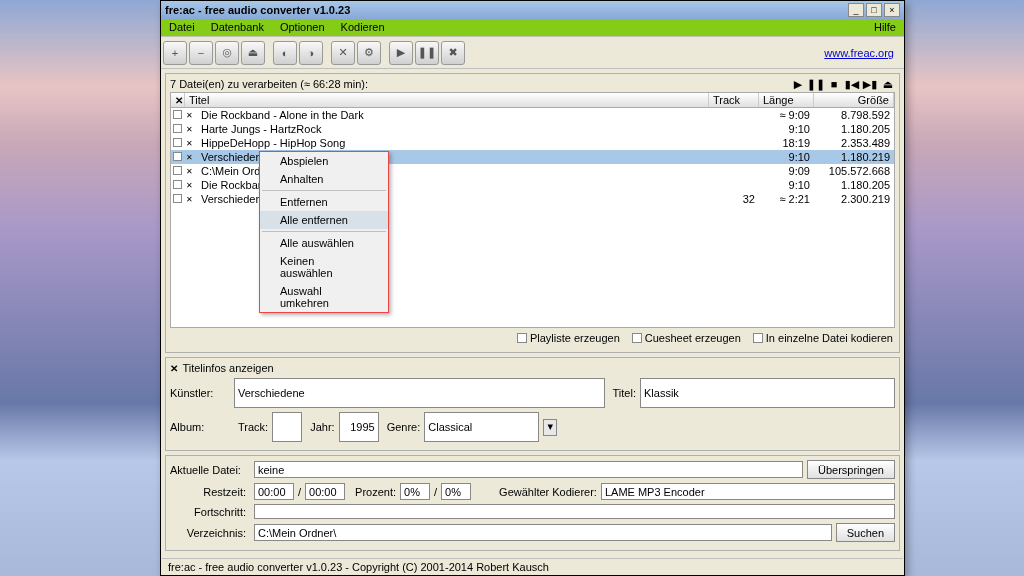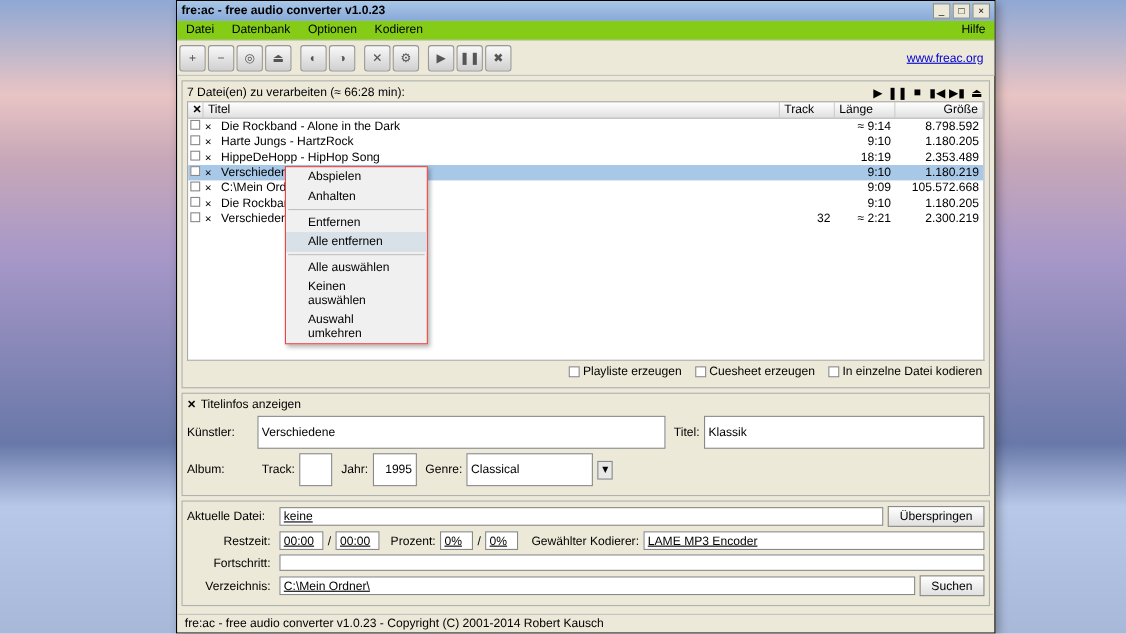--- a/index.html
+++ b/index.html
@@ -191,21 +191,20 @@
   font-family: inherit;
 }
 .readonly-field {
   background: #fff;
   border: 1px solid #888;
   height: 17px;
   padding: 1px 3px;
   font-size: 11px;
   display: flex;
   align-items: center;
-  text-decoration: underline;
 }
 .btn {
   background: linear-gradient(180deg, #fff, #e0e0e0);
   border: 1px solid #888;
   height: 19px;
   padding: 0 10px;
   font-size: 11px;
   font-family: inherit;
   cursor: pointer;
 }
@@ -295,21 +294,21 @@
         <div class="lh-cell lh-size">Größe</div>
       </div>
 
       <div class="list-body" id="list-body">
 
         <div class="list-row">
             <div class="lr-checkbox"><span class="lr-chk"></span></div>
             <div class="lr-close"><span class="lr-x">✕</span></div>
             <div class="lr-title">Die Rockband - Alone in the Dark</div>
             <div class="lr-track"></div>
-            <div class="lr-length">≈ 9:14</div>
+            <div class="lr-length">≈ 9:09</div>
             <div class="lr-size">8.798.592</div>
           </div>
           <div class="list-row">
             <div class="lr-checkbox"><span class="lr-chk"></span></div>
             <div class="lr-close"><span class="lr-x">✕</span></div>
             <div class="lr-title">Harte Jungs - HartzRock</div>
             <div class="lr-track"></div>
             <div class="lr-length">9:10</div>
             <div class="lr-size">1.180.205</div>
           </div>
@@ -413,21 +412,21 @@
       </div>
       <div class="form-row">
         <span style="width:80px;text-align:right;padding-right:4px">Restzeit:</span>
         <div class="readonly-field" style="width:40px">00:00</div>
         <span>/</span>
         <div class="readonly-field" style="width:40px">00:00</div>
         <span style="margin-left:6px">Prozent:</span>
         <div class="readonly-field" style="width:30px">0%</div>
         <span>/</span>
         <div class="readonly-field" style="width:30px">0%</div>
-        <span style="margin-left:8px">Gewählter Kodierer:</span>
+        <span style="margin-left:24px">Gewählter Kodierer:</span>
         <div class="readonly-field" style="flex:1">LAME MP3 Encoder</div>
       </div>
       <div class="form-row">
         <span style="width:80px;text-align:right;padding-right:4px">Fortschritt:</span>
         <div class="progress-bar"></div>
       </div>
       <div class="form-row">
         <span style="width:80px;text-align:right;padding-right:4px">Verzeichnis:</span>
         <div class="readonly-field" style="flex:1">C:\Mein Ordner\</div>
         <button class="btn">Suchen</button>

